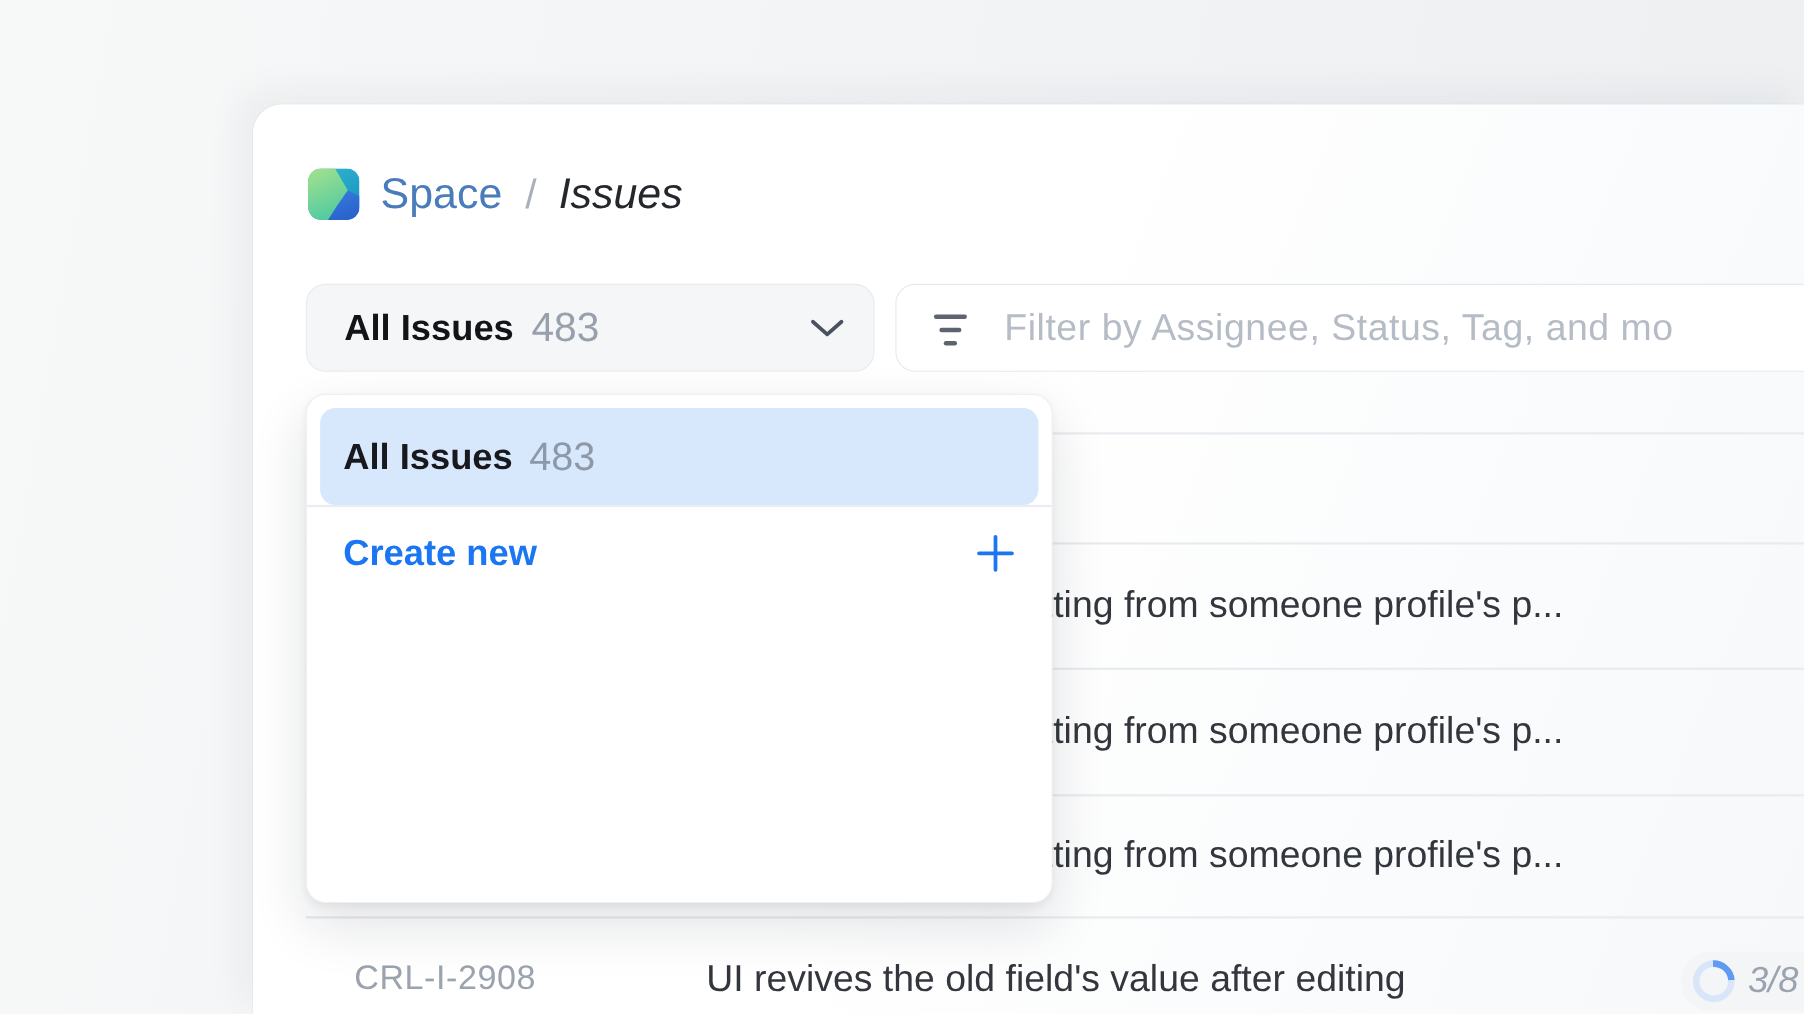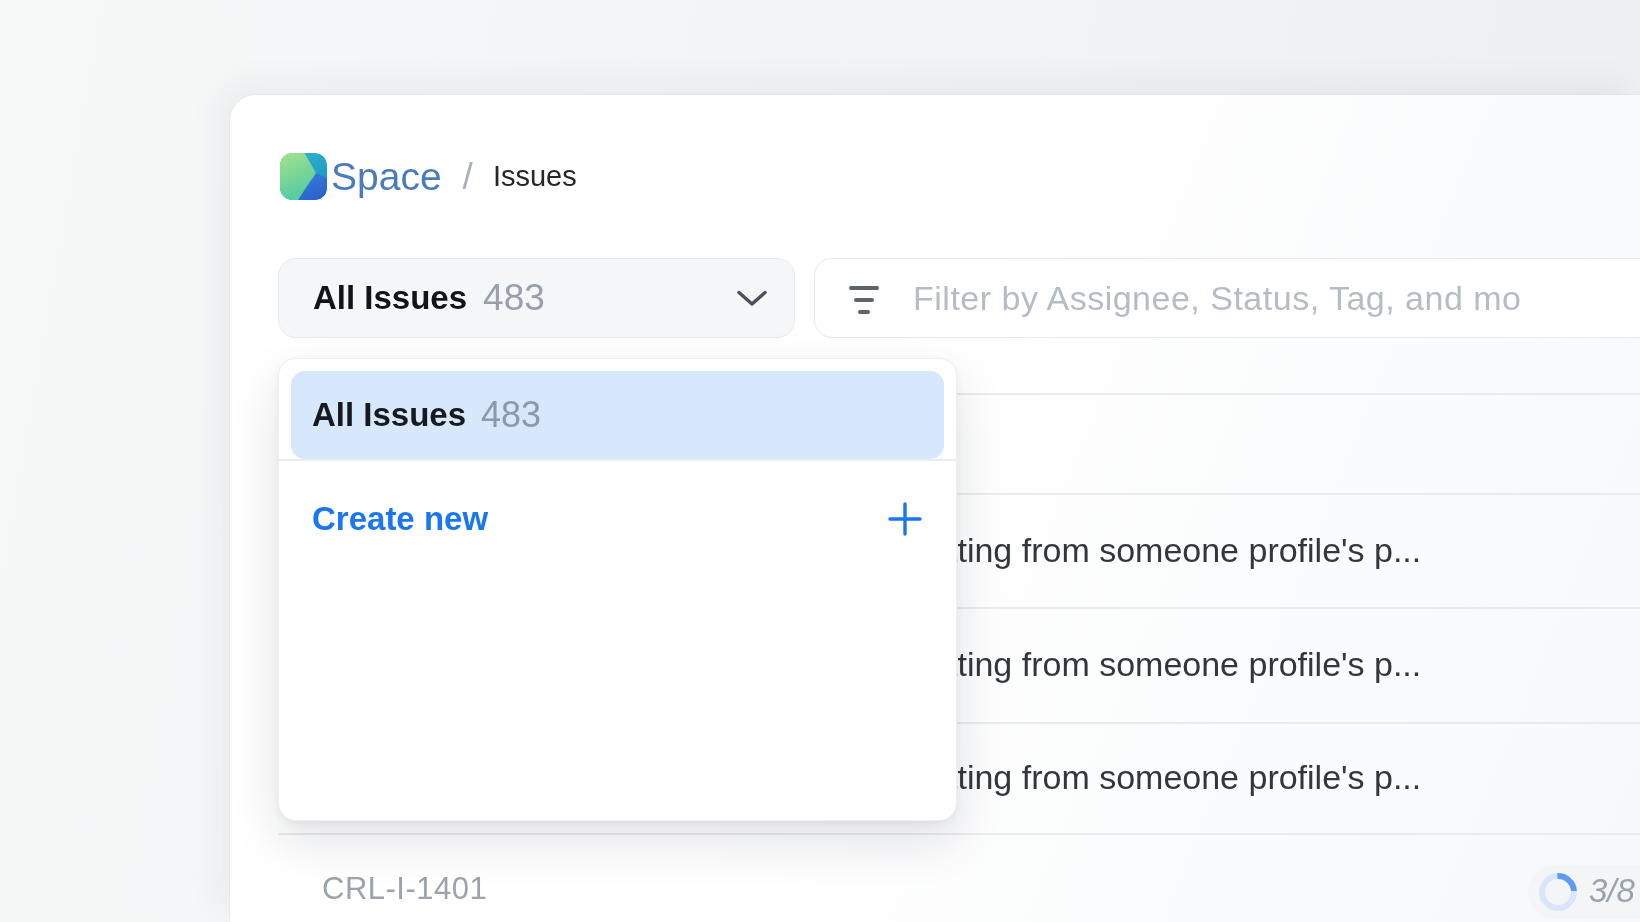--- a/index.html
+++ b/index.html
@@ -10,23 +10,23 @@
            background:linear-gradient(100deg,#f7f8f8 0%,#f2f3f5 55%,#edeff1 100%); }
 
   .card { position:absolute; left:230px; top:95px; width:1410px; height:827px;
           border-radius:26px 0 0 0;
           background:linear-gradient(112deg,#ffffff 45%,#f6f8fa 100%);
           box-shadow:-12px -12px 34px rgba(25,35,55,0.05), 0 0 0 1px rgba(25,35,55,0.03); }
 
   
   .breadcrumb { position:absolute; left:280px; top:153px; display:flex; align-items:center; }
   .logo { width:47px; height:47px; border-radius:12px; overflow:hidden; flex:0 0 auto; }
-  .bc-app { margin-left:4px; font-size:39px; color:#4a7cbc; }
+  .bc-app { margin-left:19px; font-size:39px; color:#4a7cbc; }
   .bc-sep { margin:0 20px 0 21px; font-size:37px; color:#a9b0ba; }
-  .bc-cur { font-size:29px; color:#24282d; }
+  .bc-cur { font-size:39px; color:#24282d;font-style:italic; }
 
   
   .view-btn { position:absolute; left:278px; top:258px; width:517px; height:80px;
               background:#f5f6f8; border:1.5px solid #e8eaee; border-radius:18px;
               display:flex; align-items:center; padding:0 26px 0 34px; cursor:pointer; }
   .view-btn-label { font-size:33px; font-weight:700; color:#121518; white-space:nowrap; }
   .view-btn-count { font-size:37px; color:#97a0ac; margin-left:16px; }
   .chevron { margin-left:auto; display:flex; }
 
   
@@ -59,42 +59,43 @@
   .panel { position:absolute; left:278px; top:358px; width:679px; height:463px; z-index:5;
            background:#ffffff; border:1px solid #edeff2; border-radius:18px;
            box-shadow:0 20px 50px rgba(18,28,45,0.12), 0 3px 8px rgba(18,28,45,0.05);
            padding:12px 12px 0; }
   .dd-item { height:88px; border-radius:14px; display:flex; align-items:center;
              padding:0 21px; cursor:pointer; }
   .dd-item.selected { background:#d7e7fc; }
   .dd-label { font-size:33px; font-weight:600; color:#17191d; white-space:nowrap; }
   .dd-count { font-size:36px; color:#8d98a8; margin-left:15px; }
   .dd-divider { height:1.5px; background:#e9ecf0; margin:0 -12px; }
-  .dd-create { height:84px; display:flex; align-items:center; padding:0 21px; cursor:pointer;margin-top:16px; }
+  .dd-create { height:84px; display:flex; align-items:center; padding:0 21px; cursor:pointer; }
   .dd-create-label { font-size:33px; font-weight:600; color:#1b76f2; white-space:nowrap; }
   .plus { margin-left:auto; display:flex; }
 </style>
 </head>
 <body>
 
 <div class="stage">
 
   <div class="card"></div>
 
   <div class="tbl-divider" style="top:393px"></div>
   <div class="tbl-divider" style="top:493px"></div>
   <div class="tbl-divider" style="top:607px"></div>
   <div class="tbl-divider" style="top:722px"></div>
   <div class="tbl-divider" style="top:833px"></div>
 
   <div class="row-title" style="left:948px; top:530px">tting from someone profile's p...</div>
   <div class="row-title" style="left:948px; top:644px">tting from someone profile's p...</div>
   <div class="row-title" style="left:948px; top:757px">tting from someone profile's p...</div>
 
-  <div class="issue-id">CRL-I-1401</div>
+  <div class="issue-id">CRL-I-2908</div>
+  <div class="row-title" style="left:642px; top:870px">UI revives the old field's value after editing</div>
   <div class="progress-pill"></div>
   <div class="spinner"></div>
   <div class="progress-count">3/8</div>
 
   <div class="breadcrumb">
     <div class="logo">
       <svg width="47" height="47" viewBox="0 0 52 52">
         <defs>
           <linearGradient id="gGreen" x1="0" y1="0" x2="0.35" y2="1">
             <stop offset="0" stop-color="#a5e28c"></stop>

